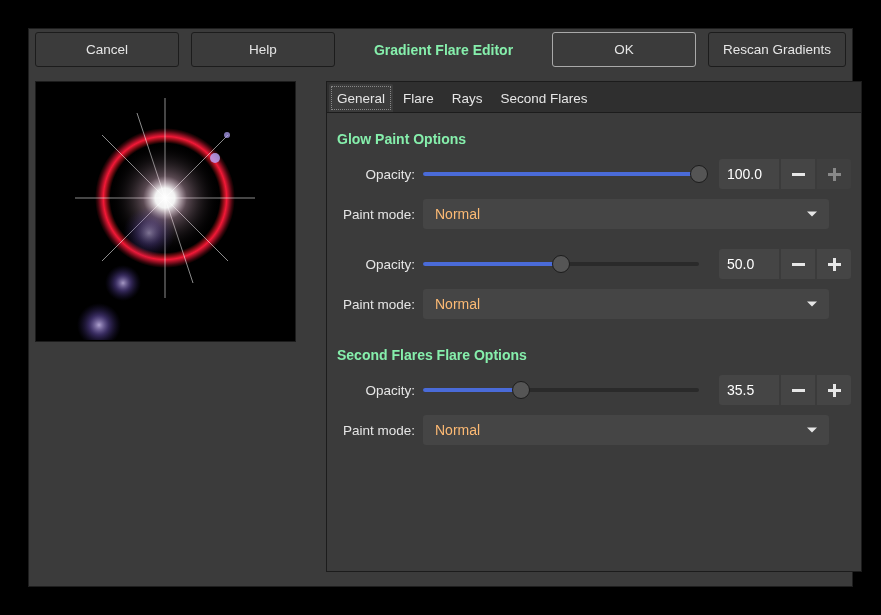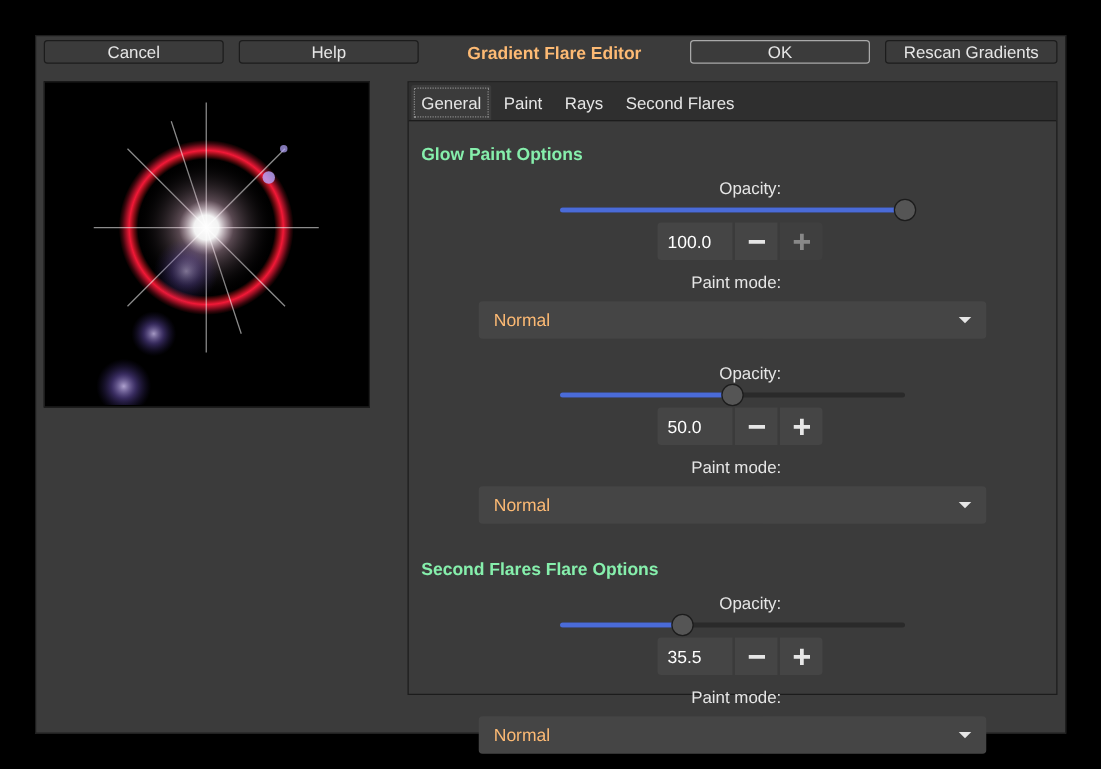--- a/index.html
+++ b/index.html
@@ -5,28 +5,28 @@
   * { box-sizing: border-box; margin: 0; padding: 0; font-family: sans-serif; }
   body { background: #000; width: 881px; height: 615px; overflow: hidden; }
   .dialog {
     position: absolute; left: 28px; top: 28px; width: 825px; height: 559px;
     background: #3b3b3b; border: 1px solid #1e1e1e;
   }
   .button-row {
     display: flex; gap: 12px; padding: 3px 6px 14px 6px; align-items: center;
   }
   .btn {
-    height: 19px; border: 1px solid #1c1c1c; background: #3b3b3b; color: #e6e6e6;
+    height: 35px; border: 1px solid #1c1c1c; background: #3b3b3b; color: #e6e6e6;
     font-size: 13.5px; border-radius: 3px; display: flex; align-items: center; justify-content: center;
     cursor: pointer;
   }
   .btn.w1 { width: 144px; }
   .btn.ok { width: 144px; border: 1px solid #a9a9a9; }
   .title-text {
-    flex: 1; text-align: center; color: #fdba74; font-weight: bold; font-size: 14px;
+    flex: 1; text-align: center; color: #86efac; font-weight: bold; font-size: 14px;
   }
   .rescan { width: 138px; }
   .content-row { display: flex; gap: 30px; padding: 0 6px; }
   .preview-wrap {
     width: 261px; height: 261px; border: 1px solid #1c1c1c; background: #000; padding: 1px;
   }
   .preview {
     width: 100%; height: 100%; position: relative; background: #000; overflow: hidden;
   }
   .panel {
@@ -39,21 +39,21 @@
   .tab {
     padding: 0 8px; height: 28px; display: flex; align-items: center; font-size: 13.5px;
     color: #e6e6e6; border-top-left-radius: 2px; border-top-right-radius: 2px;
     cursor: pointer;
   }
   .tab.active { background: #3b3b3b; outline: 1px dotted #888; outline-offset: -3px; }
   .section { padding: 10px 10px 0 10px; }
   .section-title { color: #86efac; font-weight: bold; font-size: 14px; margin-top: 8px; margin-bottom: 12px; }
   .section:first-child .section-title { margin-top: 0; }
   .row {
-    display: flex; align-items: center; gap: 8px; margin-bottom: 10px; flex-direction: column;
+    display: flex; align-items: center; gap: 8px; margin-bottom: 10px;
   }
   .row-label {
     width: 78px; text-align: right; color: #e6e6e6; font-size: 13.5px;
   }
   .row-label.short { width: 60px; margin-left: 18px; }
   .slider-track {
     width: 276px; height: 4px; background: #2a2a2a; border-radius: 2px; position: relative;
     cursor: pointer;
   }
   .slider-fill {
@@ -159,21 +159,21 @@
           <circle cx="178" cy="75" r="5" fill="#b8a8ff" opacity="0.8"></circle>
           <circle cx="190" cy="52" r="3" fill="#b8a8ff" opacity="0.7"></circle>
         </svg>
       </div>
     </div>
 
     <div class="panel">
 
       <div class="tabbar">
         <div class="tab active">General</div>
-        <div class="tab">Paint</div>
+        <div class="tab">Flare</div>
         <div class="tab">Rays</div>
         <div class="tab">Second Flares</div>
       </div>
 
       <div class="section">
         <div class="section-title">Glow Paint Options</div>
         <div class="row">
           <div class="row-label short">Opacity:</div>
           <div class="slider-track">
             <div class="slider-fill" style="width: 100%;"></div>

